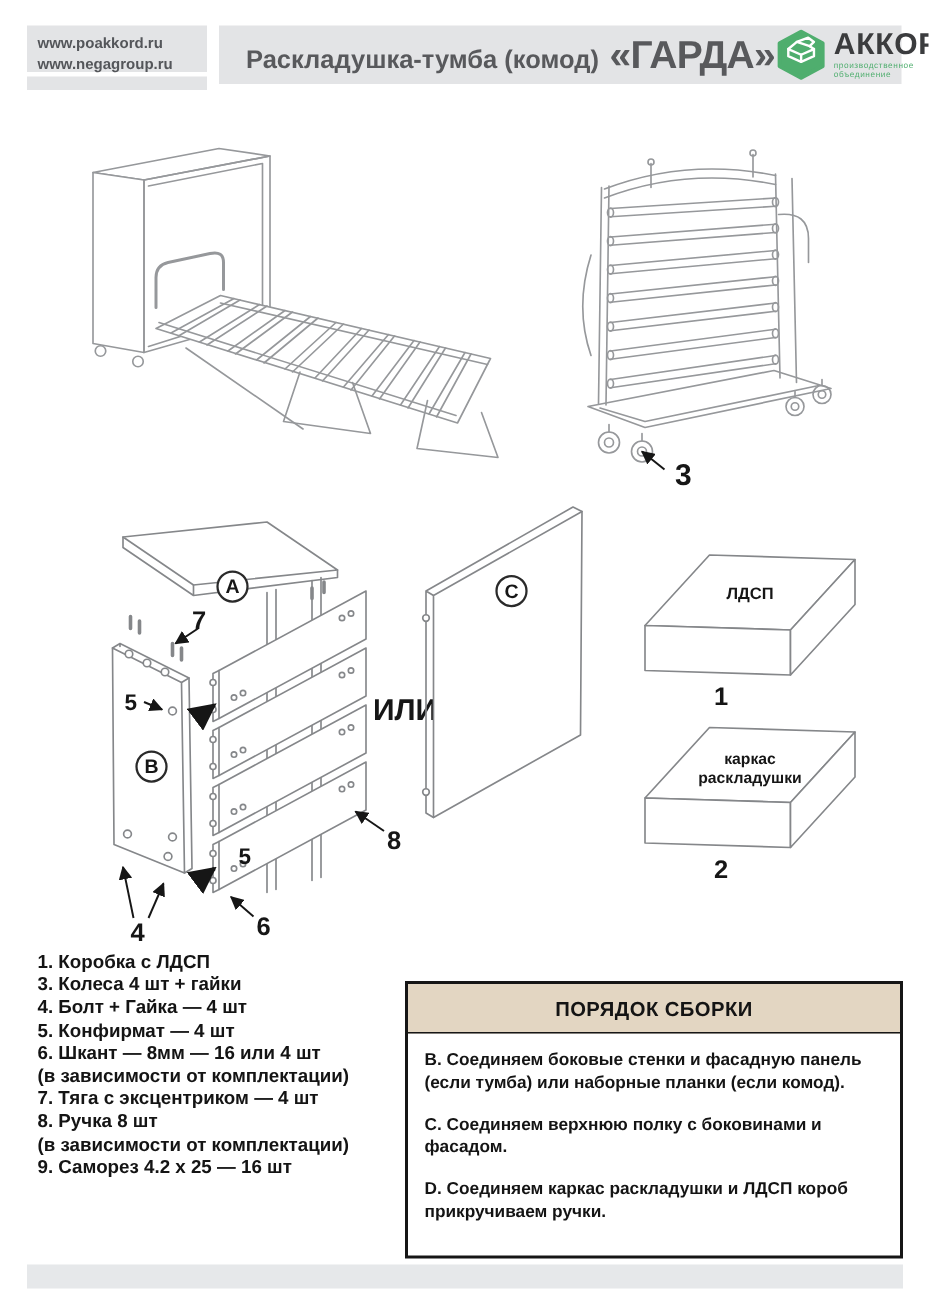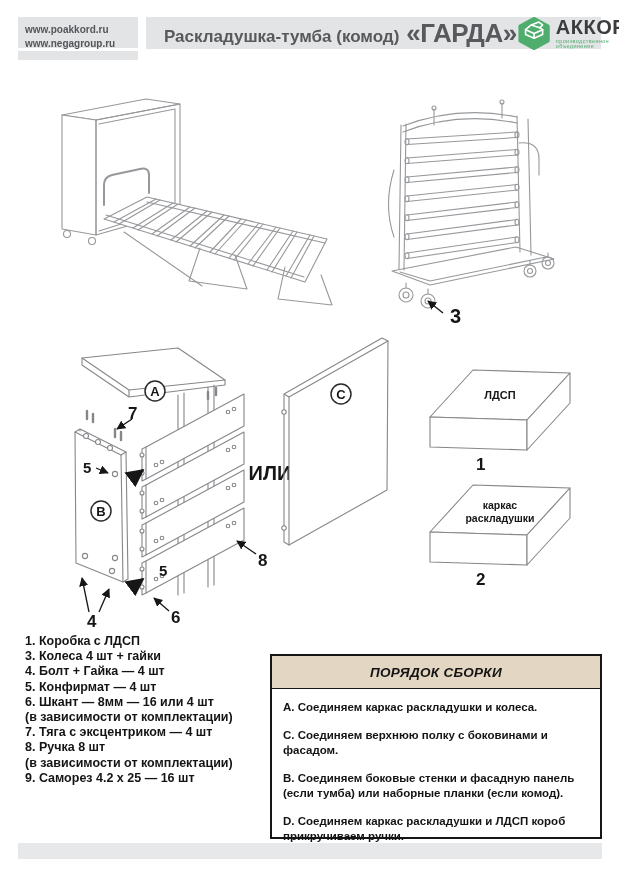--- a/index.html
+++ b/index.html
@@ -8,21 +8,21 @@
     font-family:"Liberation Sans",sans-serif;overflow:hidden;
   }
   
   .hdr-urls{
     position:absolute;left:18px;top:17px;width:120px;height:31px;
     background:#e3e4e6;padding:6px 0 0 7px;box-sizing:border-box;
     font-size:10px;line-height:13.5px;color:#54565a;font-weight:bold;
   }
   .hdr-strip{position:absolute;left:18px;top:51px;width:120px;height:9px;background:#e3e4e6;}
   .hdr-bar{
-    position:absolute;left:146px;top:17px;width:455px;height:32px;background:#e3e4e6;
+    position:absolute;left:146px;top:17px;width:455px;height:39px;background:#e3e4e6;
     display:flex;align-items:center;justify-content:space-between;
     padding:0 6px 0 18px;box-sizing:border-box;
   }
   .hdr-title{white-space:nowrap;color:#58595c;display:flex;align-items:baseline;gap:7px;}
   .hdr-title .t1{font-size:17px;font-weight:bold;}
   .hdr-title .t2{font-size:26px;font-weight:bold;letter-spacing:-0.5px;}
   .logo{display:flex;align-items:center;gap:5px;}
   .logo-txt{display:flex;flex-direction:column;line-height:1;}
   .logo-brand{font-size:20px;font-weight:bold;color:#3b3c3e;letter-spacing:0.5px;}
   .logo-sub{font-size:5.5px;color:#4fae6e;letter-spacing:0.4px;margin-top:2px;}
@@ -41,21 +41,21 @@
     font-size:12.5px;font-weight:bold;color:#141414;line-height:15.2px;
   }
   
   .asm{
     position:absolute;left:270px;top:654px;width:332px;height:185px;
     border:2px solid #161616;box-sizing:border-box;background:#fff;
   }
   .asm-h{
     background:#e3d6c2;border-bottom:1px solid #161616;height:32px;
     display:flex;align-items:center;justify-content:center;
-    font-size:13.5px;font-weight:bold;color:#141414;letter-spacing:0.3px;font-style:italic;
+    font-size:13.5px;font-weight:bold;color:#141414;letter-spacing:0.3px;
   }
   .asm-b{padding:11px 11px 0 11px;}
   .asm-step{font-size:11.5px;font-weight:bold;color:#141414;line-height:15px;margin-bottom:13px;}
   
   .footer-bar{position:absolute;left:18px;top:843px;width:584px;height:16px;background:#e6e8ea;}
 </style>
 </head>
 <body>
 
 <div class="hdr-urls">
@@ -298,20 +298,19 @@
   <div>(в зависимости от комплектации)</div>
   <div>7. Тяга с эксцентриком — 4 шт</div>
   <div>8. Ручка 8 шт</div>
   <div>(в зависимости от комплектации)</div>
   <div>9. Саморез 4.2 х 25  — 16 шт</div>
 </div>
 
 <div class="asm">
   <div class="asm-h">ПОРЯДОК СБОРКИ</div>
   <div class="asm-b">
-    <div class="asm-step">A. Соединяем каркас раскладушки и колеса.</div>
+    <div class="asm-step">B. Соединяем боковые стенки и фасадную панель (если тумба) или наборные планки (если комод).</div>
     <div class="asm-step">C. Соединяем верхнюю полку с боковинами и фасадом.</div>
-    <div class="asm-step">B. Соединяем боковые стенки и фасадную панель (если тумба) или наборные планки (если комод).</div>
     <div class="asm-step">D. Соединяем каркас раскладушки и ЛДСП короб прикручиваем ручки.</div>
   </div>
 </div>
 
 <div class="footer-bar"></div>
 
 </body></html>

